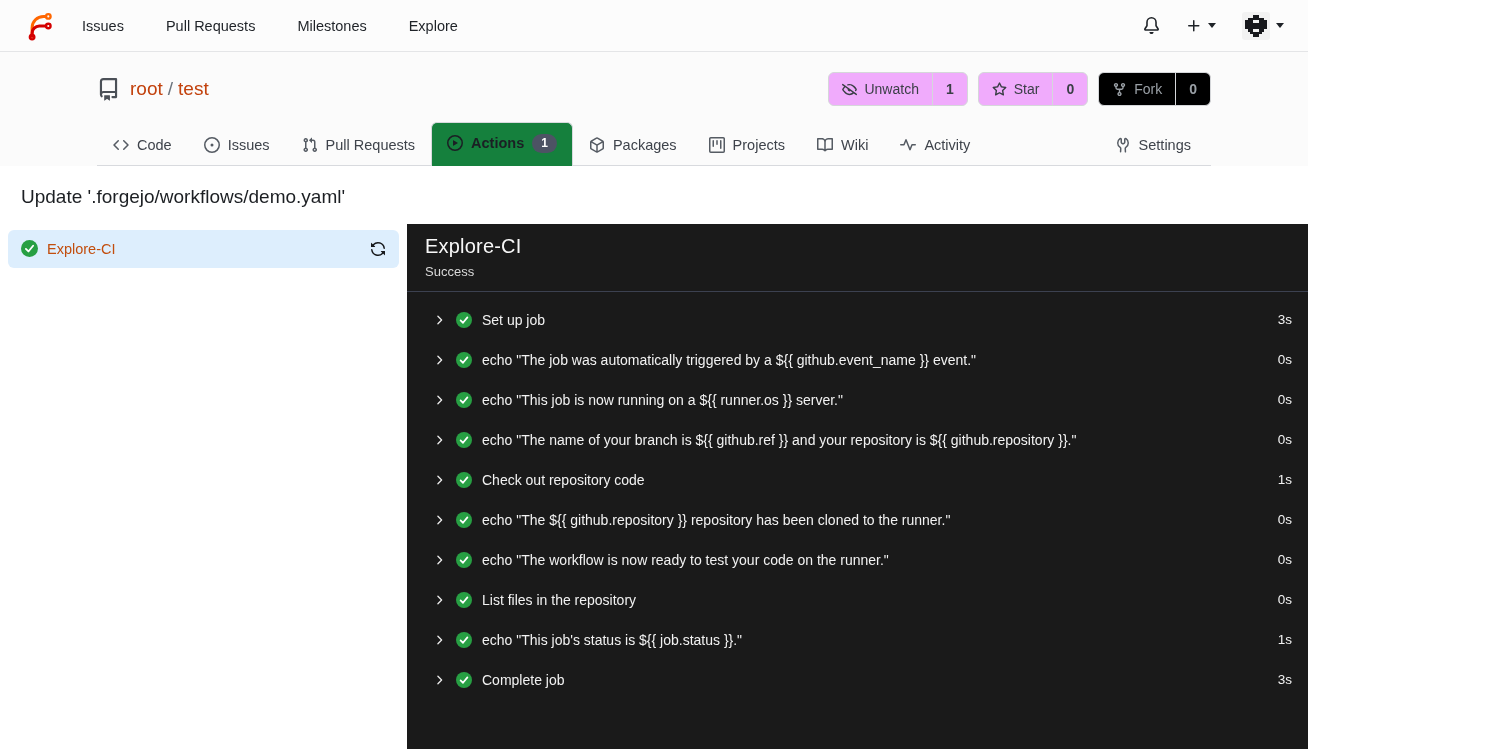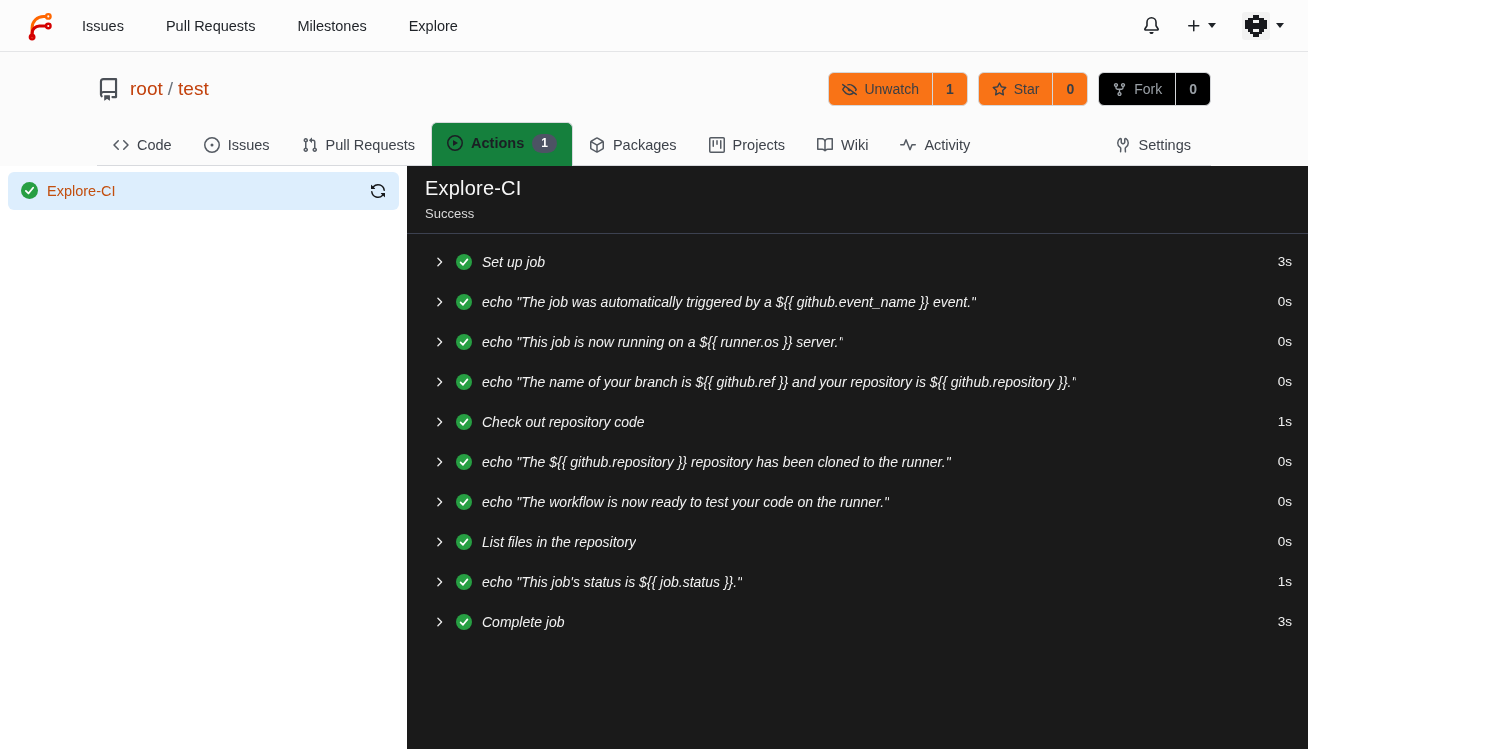--- a/index.html
+++ b/index.html
@@ -37,21 +37,21 @@
   .repo-header { background: #fbfbfb; flex: 0 0 112px; }
   .container { max-width: 1130px; margin: 0 auto; padding: 0 8px; }
   .repo-title-row { display: flex; align-items: center; padding-top: 20px; }
   .repo-title { display: flex; align-items: center; gap: 10px; }
   .repo-title .repo-icon { color: #4b5057; }
   .repo-name { font-size: 19px; }
   .repo-name .owner, .repo-name .name { color: #c2410c; cursor: pointer; }
   .repo-name .sep { color: #6a737d; padding: 0 5px; }
   .repo-buttons { margin-left: auto; display: flex; gap: 10px; }
   .seg-btn {
-    display: flex; align-items: stretch; background: #f97316;
+    display: flex; align-items: stretch; background: #f0abfc;
     border: 1px solid #d5d7da; border-radius: 6px; overflow: hidden;
     font-size: 14px; color: #3a3f46; height: 34px; cursor: pointer;
   }
   .seg-btn .seg-label { display: flex; align-items: center; gap: 7px; padding: 0 13px; font-weight: 500; }
   .seg-btn .seg-count { display: flex; align-items: center; padding: 0 13px; border-left: 1px solid #d5d7da; font-weight: 600; }
   .seg-btn.disabled { background: #000000; color: #9aa0a6; cursor: default; }
 
   
   .tabs {
     display: flex; align-items: flex-end;
@@ -96,21 +96,21 @@
   .panel-job-name { color: #f7f7f7; font-size: 20px; font-weight: 500; letter-spacing: .2px; }
   .panel-job-status { color: #d9d9d9; font-size: 13px; margin-top: 6px; }
 
   .steps { padding: 8px 0; overflow: hidden; }
   .step-row {
     display: flex; align-items: center; height: 40px;
     padding: 0 16px 0 25px; cursor: pointer; gap: 10px;
   }
   .step-chevron { color: #ececec; display: flex; flex: 0 0 auto; }
   .step-check { display: flex; flex: 0 0 auto; }
-  .step-name { color: #f2f2f2; font-size: 14px; white-space: nowrap; overflow: hidden; text-overflow: ellipsis; font-style: italic; }
+  .step-name { color: #f2f2f2; font-size: 14px; white-space: nowrap; overflow: hidden; text-overflow: ellipsis; }
   .step-duration { margin-left: auto; color: #f2f2f2; font-size: 13.5px; flex: 0 0 auto; }
 </style>
 </head>
 <body>
 
 <svg width="0" height="0" style="position:absolute">
   <defs>
     <g id="i-chevron-right">
         <path fill="currentColor" d="M6.22 3.22a.75.75 0 0 1 1.06 0l4.25 4.25a.75.75 0 0 1 0 1.06l-4.25 4.25a.75.75 0 0 1-1.06-1.06L9.94 8 6.22 4.28a.75.75 0 0 1 0-1.06Z"></path>
       </g>
@@ -319,20 +319,23 @@
         <div class="tab settings">
           <svg width="16" height="16" viewBox="0 0 16 16">
               <use href="#i-tools"></use>
             </svg>
           <span>Settings</span>
         </div>
       </nav>
     </div>
   </section>
 
+  <div class="run-title-bar">
+    <h1 class="run-title">Update '.forgejo/workflows/demo.yaml'</h1>
+  </div>
 
   <div class="run-view">
 
     <aside class="run-sidebar">
       <div class="job-item">
         <svg class="step-check" width="17" height="17" viewBox="0 0 16 16">
             <use href="#i-check-circle"></use>
           </svg>
         <span class="job-name">Explore-CI</span>
         <span class="rerun">

